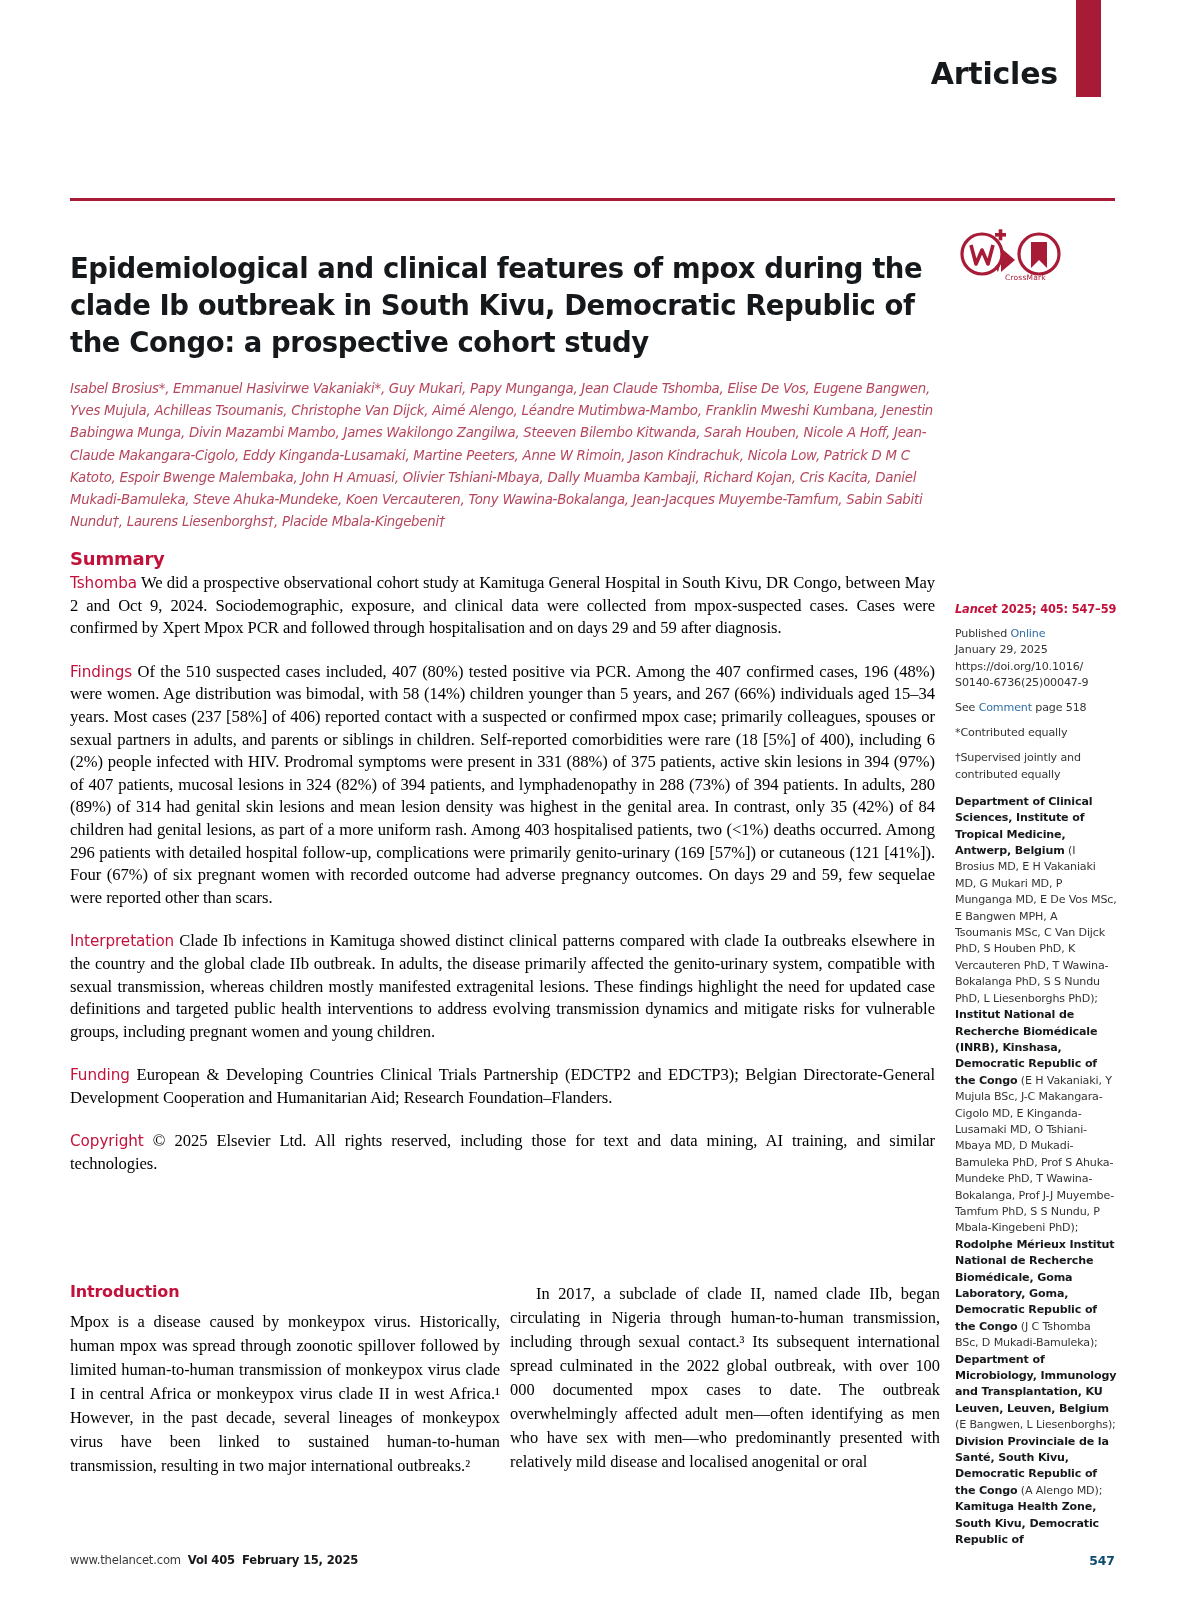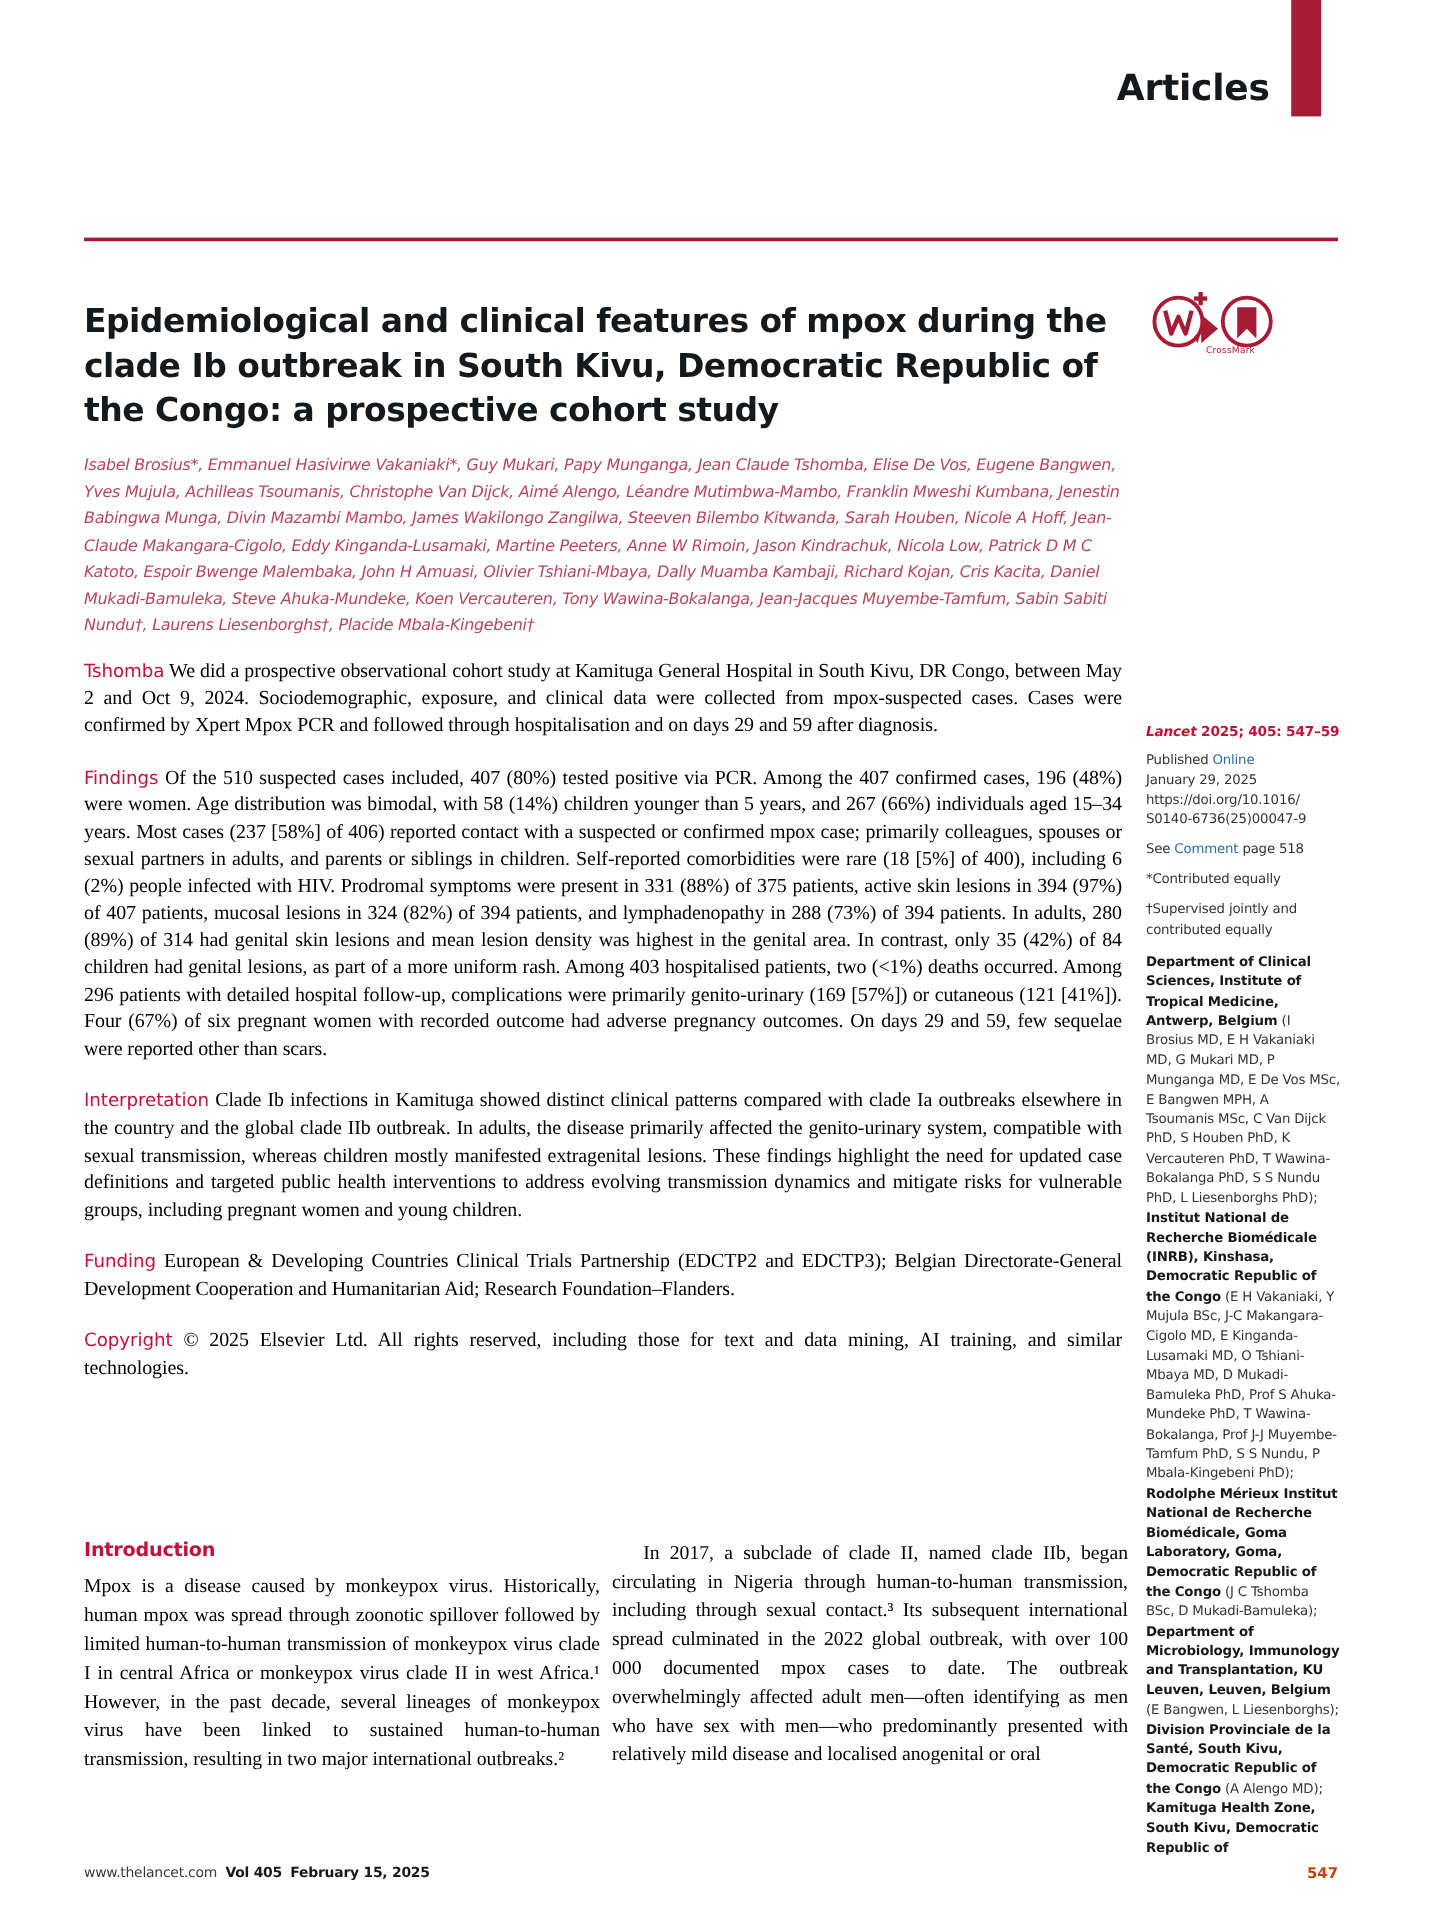--- a/index.html
+++ b/index.html
@@ -47,21 +47,21 @@
     top: 198px;
     left: 70px;
     width: 1045px;
     height: 2.5px;
     background: #a81b36;
   }
 
   
   .crossmark {
     position: absolute;
-    top: 240px;
+    top: 226px;
     left: 957px;
     width: 110px;
     height: 62px;
   }
   .crossmark svg { display: block; }
   .crossmark-label {
     position: absolute;
     left: 48px;
     top: 47px;
     font-family: "DejaVu Sans", sans-serif;
@@ -189,21 +189,21 @@
     position: absolute;
     top: 1553px;
     left: 70px;
     width: 1045px;
     font-family: "DejaVu Sans", sans-serif;
     font-size: 11.6px;
     color: #3a3a3a;
   }
   .footer-left { position: absolute; left: 0; top: 0; letter-spacing: -0.2px; }
   .footer-left .bold { font-weight: bold; color: #16191c; }
-  .footer-right { position: absolute; right: 0; top: 0; font-weight: bold; color: #c2410c; font-size: 12.4px; }
+  .footer-right { position: absolute; right: 0; top: 0; font-weight: bold; color: #0c4a6e; font-size: 12.4px; }
 </style>
 </head>
 <body>
 
 <div class="page-header">
   <div class="header-bar"></div>
   <div class="header-label">Articles</div>
   <div class="header-rule"></div>
 </div>
 
@@ -225,20 +225,21 @@
     <path d="M74 16 L90 16 L90 42 L82 34 L74 42 Z" fill="#a81b36"></path>
   </svg>
   <div class="crossmark-label">CrossMark</div>
 </div>
 
 <h1 class="article-title">Epidemiological and clinical features of mpox during the clade Ib outbreak in South Kivu, Democratic Republic of the Congo: a prospective cohort study</h1>
 
 <div class="authors">Isabel Brosius*, Emmanuel Hasivirwe Vakaniaki*, Guy Mukari, Papy Munganga, Jean Claude Tshomba, Elise De Vos, Eugene Bangwen, Yves Mujula, Achilleas Tsoumanis, Christophe Van Dijck, Aimé Alengo, Léandre Mutimbwa-Mambo, Franklin Mweshi Kumbana, Jenestin Babingwa Munga, Divin Mazambi Mambo, James Wakilongo Zangilwa, Steeven Bilembo Kitwanda, Sarah Houben, Nicole A Hoff, Jean-Claude Makangara-Cigolo, Eddy Kinganda-Lusamaki, Martine Peeters, Anne W Rimoin, Jason Kindrachuk, Nicola Low, Patrick D M C Katoto, Espoir Bwenge Malembaka, John H Amuasi, Olivier Tshiani-Mbaya, Dally Muamba Kambaji, Richard Kojan, Cris Kacita, Daniel Mukadi-Bamuleka, Steve Ahuka-Mundeke, Koen Vercauteren, Tony Wawina-Bokalanga, Jean-Jacques Muyembe-Tamfum, Sabin Sabiti Nundu†, Laurens Liesenborghs†, Placide Mbala-Kingebeni†</div>
 
 <div class="summary">
+  <div class="summary-heading">Summary</div>
 
 
   <p><span class="sec-label">Tshomba</span><span> We did a prospective observational cohort study at Kamituga General Hospital in South Kivu, DR Congo, between May 2 and Oct 9, 2024. Sociodemographic, exposure, and clinical data were collected from mpox-suspected cases. Cases were confirmed by Xpert Mpox PCR and followed through hospitalisation and on days 29 and 59 after diagnosis.</span></p>
 
   <p><span class="sec-label">Findings</span><span> Of the 510 suspected cases included, 407 (80%) tested positive via PCR. Among the 407 confirmed cases, 196 (48%) were women. Age distribution was bimodal, with 58 (14%) children younger than 5 years, and 267 (66%) individuals aged 15–34 years. Most cases (237 [58%] of 406) reported contact with a suspected or confirmed mpox case; primarily colleagues, spouses or sexual partners in adults, and parents or siblings in children. Self-reported comorbidities were rare (18 [5%] of 400), including 6 (2%) people infected with HIV. Prodromal symptoms were present in 331 (88%) of 375 patients, active skin lesions in 394 (97%) of 407 patients, mucosal lesions in 324 (82%) of 394 patients, and lymphadenopathy in 288 (73%) of 394 patients. In adults, 280 (89%) of 314 had genital skin lesions and mean lesion density was highest in the genital area. In contrast, only 35 (42%) of 84 children had genital lesions, as part of a more uniform rash. Among 403 hospitalised patients, two (&lt;1%) deaths occurred. Among 296 patients with detailed hospital follow-up, complications were primarily genito-urinary (169 [57%]) or cutaneous (121 [41%]). Four (67%) of six pregnant women with recorded outcome had adverse pregnancy outcomes. On days 29 and 59, few sequelae were reported other than scars.</span></p>
 
   <p><span class="sec-label">Interpretation</span><span> Clade Ib infections in Kamituga showed distinct clinical patterns compared with clade Ia outbreaks elsewhere in the country and the global clade IIb outbreak. In adults, the disease primarily affected the genito-urinary system, compatible with sexual transmission, whereas children mostly manifested extragenital lesions. These findings highlight the need for updated case definitions and targeted public health interventions to address evolving transmission dynamics and mitigate risks for vulnerable groups, including pregnant women and young children.</span></p>
 
   <p><span class="sec-label">Funding</span><span> European &amp; Developing Countries Clinical Trials Partnership (EDCTP2 and EDCTP3); Belgian Directorate-General Development Cooperation and Humanitarian Aid; Research Foundation–Flanders.</span></p>
 

